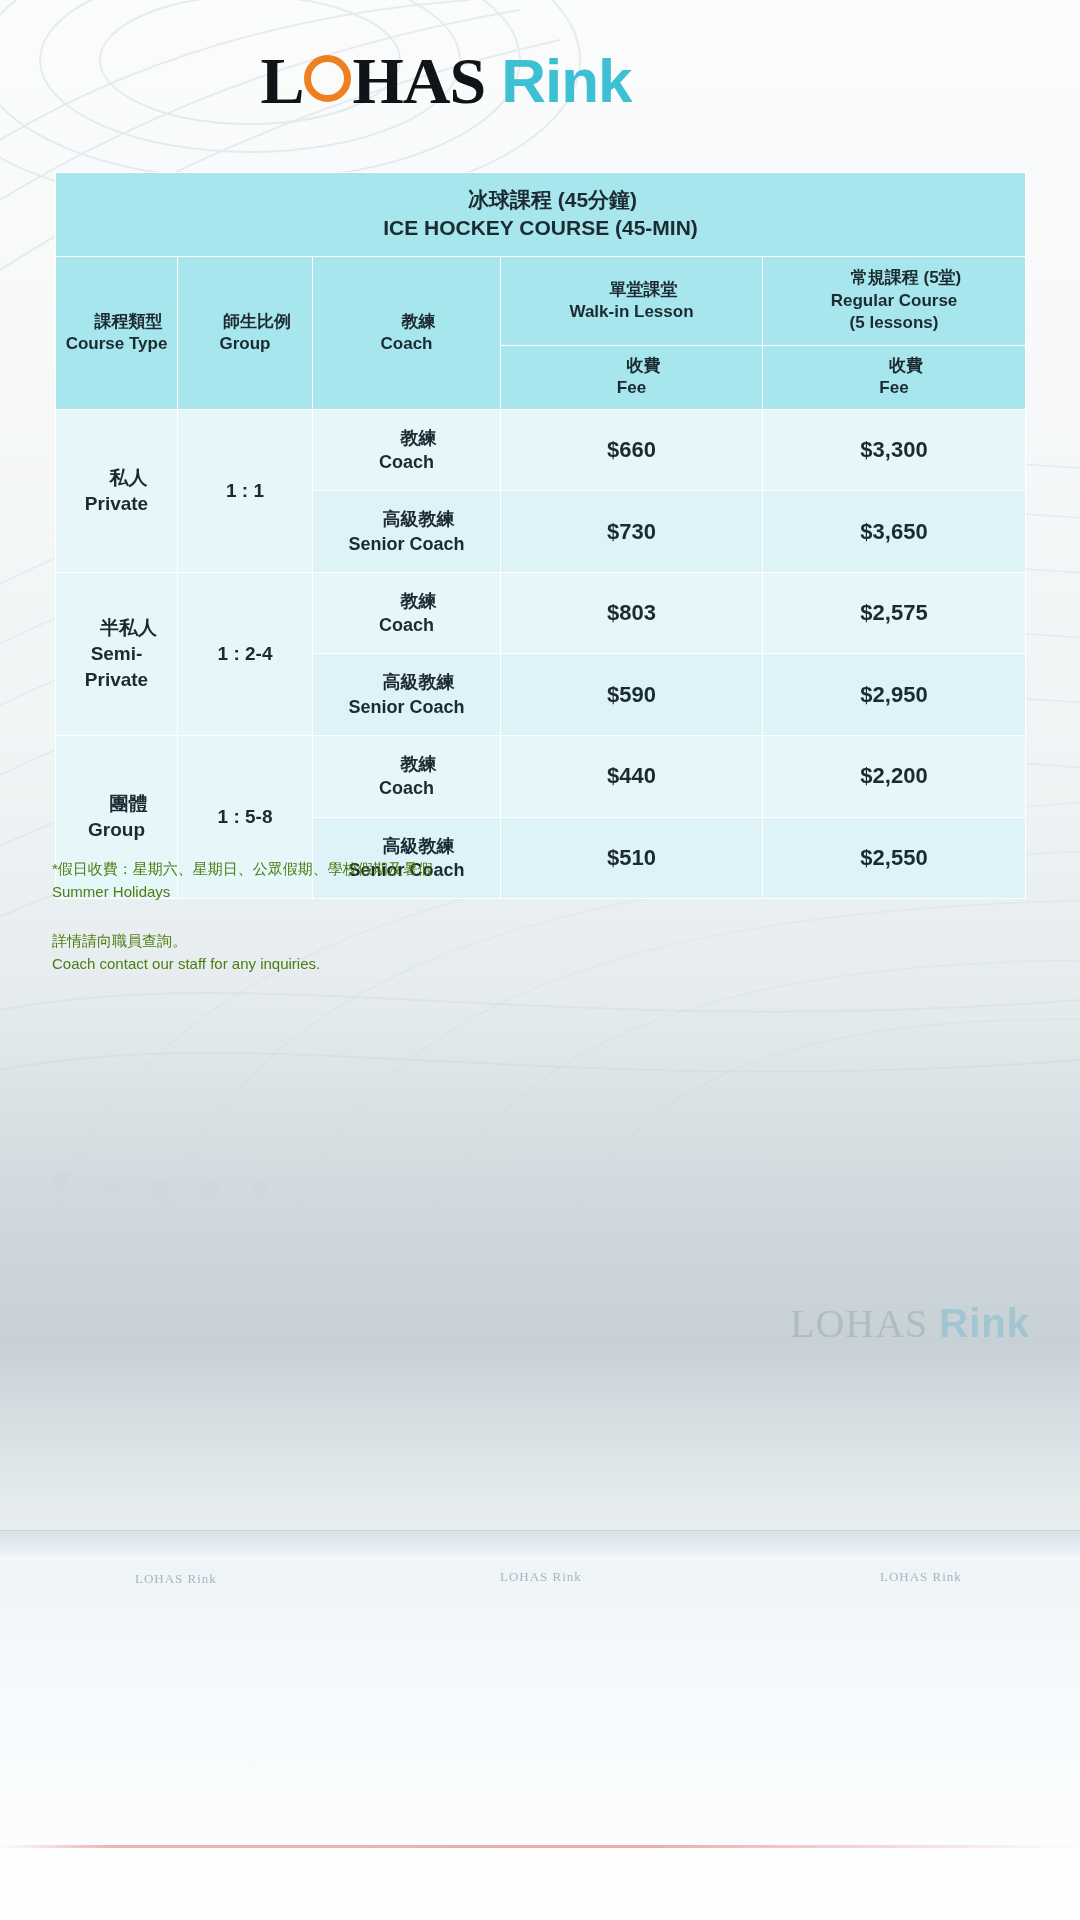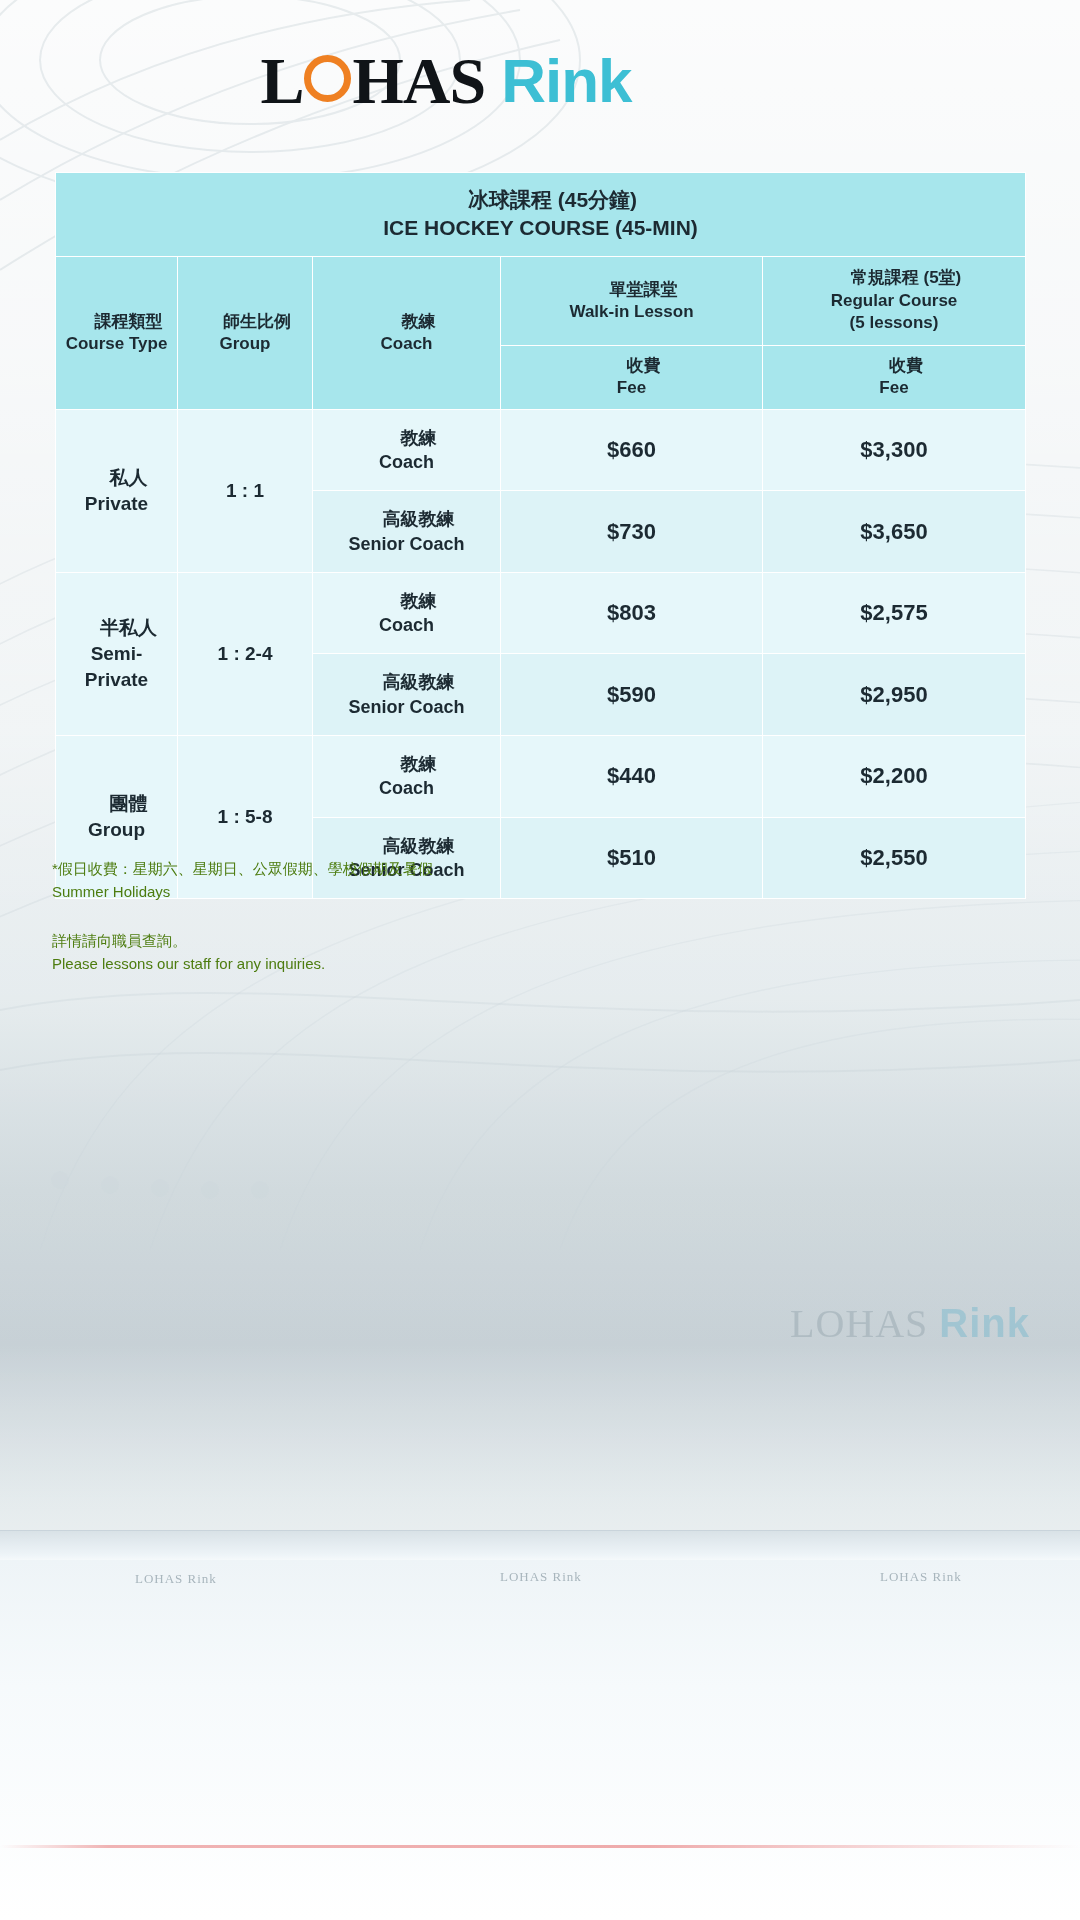--- a/index.html
+++ b/index.html
@@ -388,16 +388,16 @@
       </tr>
     </tbody>
       </table>
   </div>
 
   <div class="notes">
     <div class="note-line">*假日收費：星期六、星期日、公眾假期、學校假期及暑假</div>
     <div class="note-line">Summer Holidays</div>
     <div class="gap"></div>
     <div class="note-line">詳情請向職員查詢。</div>
-    <div class="note-line">Please lessons our staff for any inquiries.</div>
+    <div class="note-line">Coach contact our staff for any inquiries.</div>
   </div>
 
 </div>
 
 </body></html>

